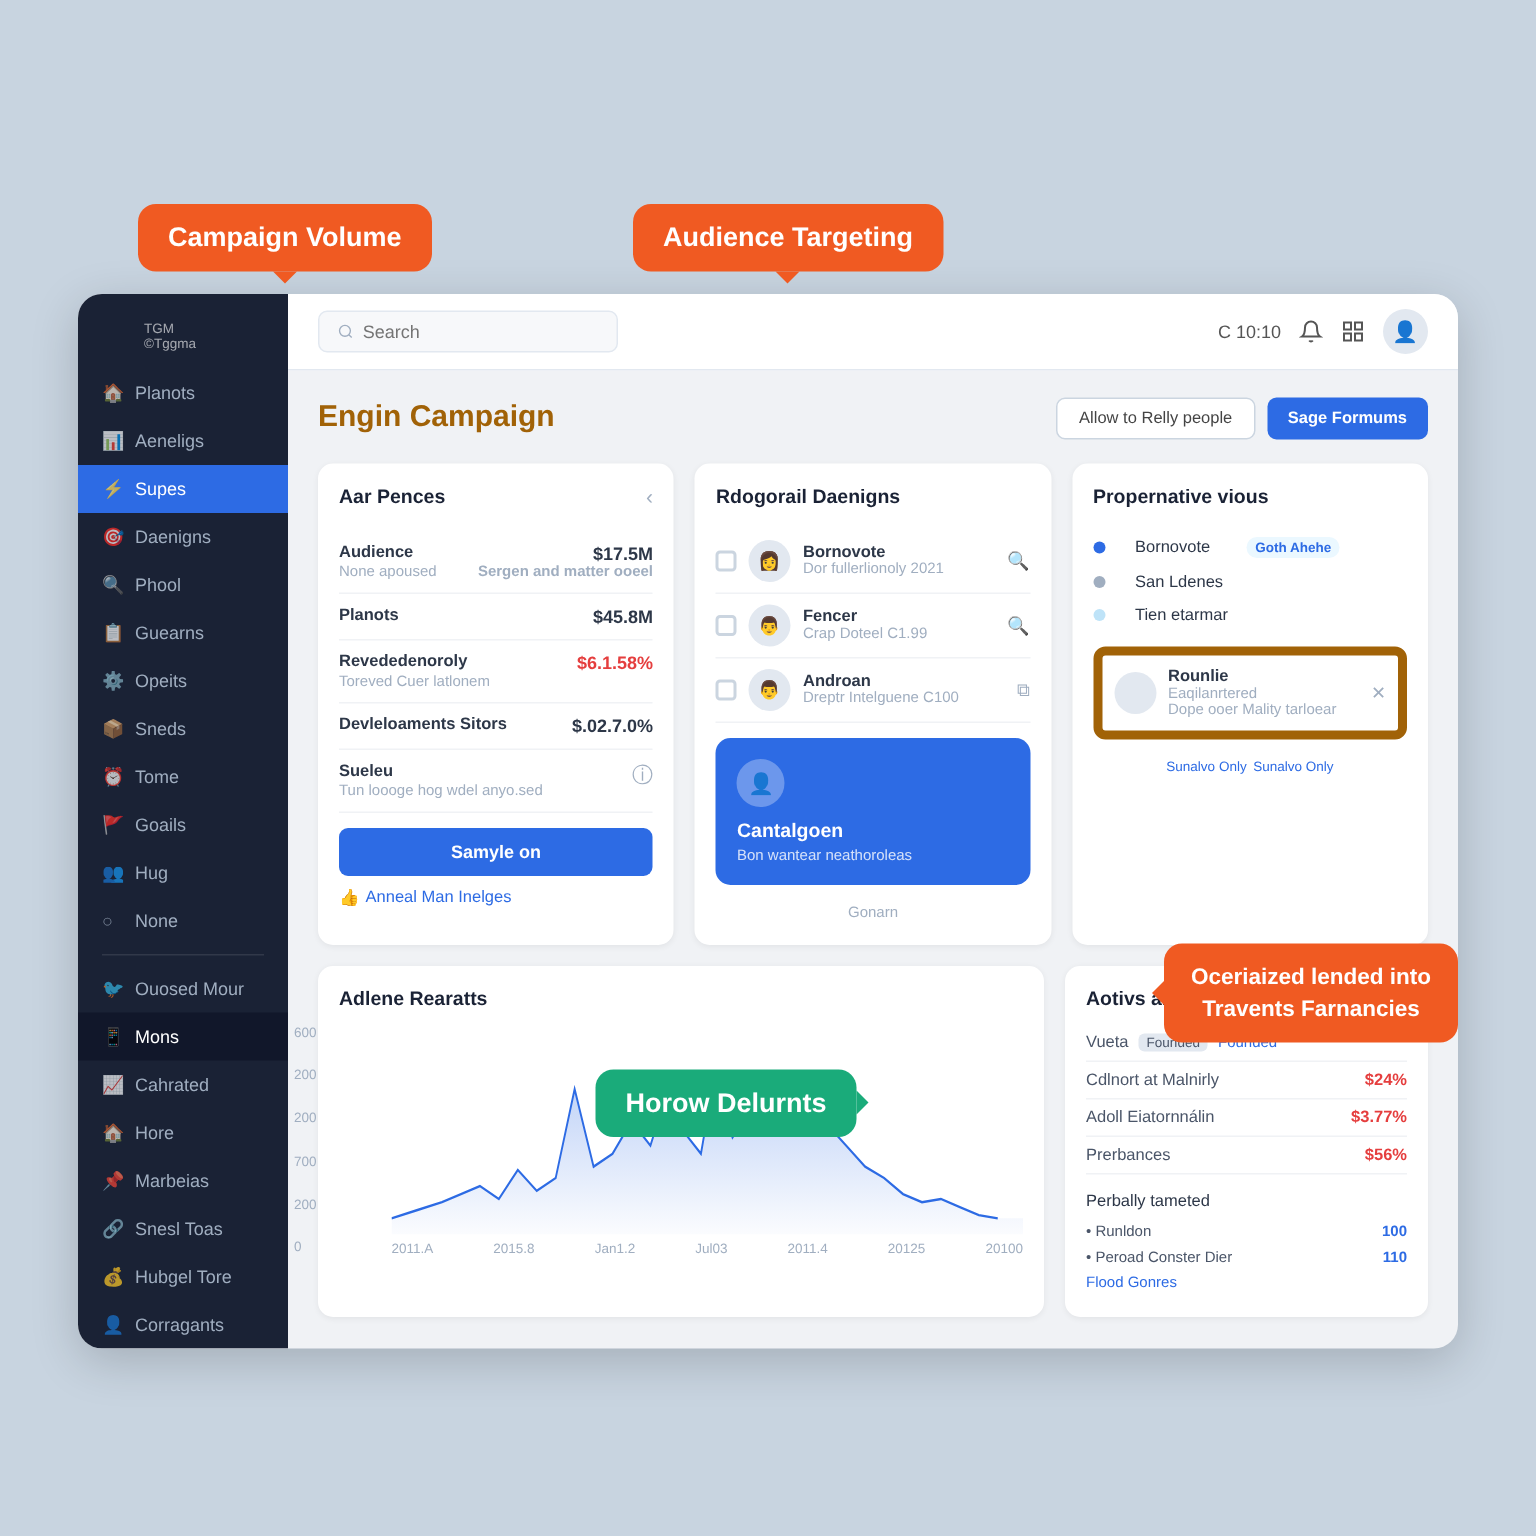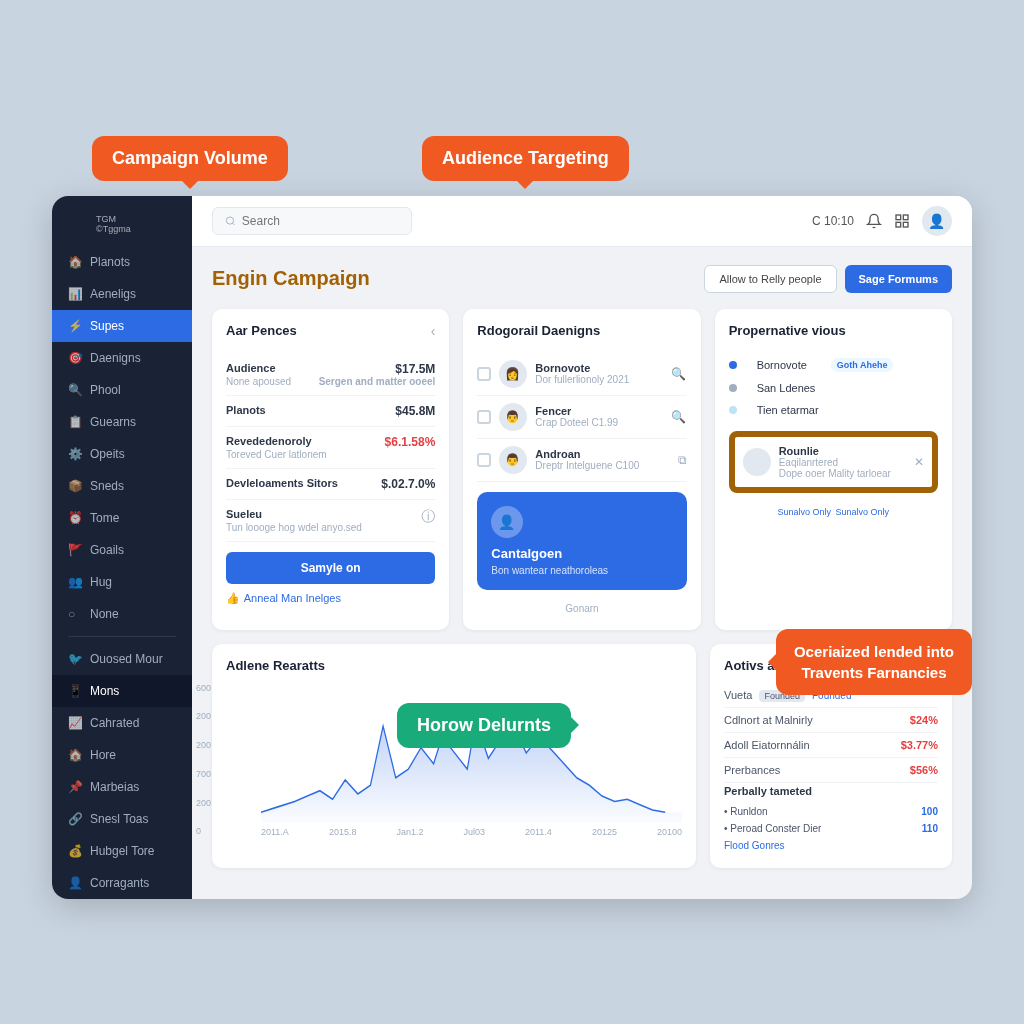--- a/index.html
+++ b/index.html
@@ -485,23 +485,23 @@
       border-bottom: 1px solid #f0f2f5;
       font-size: 11px;
     }
     .analytics-row:last-child { border-bottom: none; }
     .analytics-label { color: #4a5568; }
     .analytics-value { font-weight: 700; }
     .analytics-value.red { color: #e53e3e; }
 
     .analytics-sub-title {
       font-size: 11px;
-      font-weight: 700;
+      font-weight: 400;
       color: #2d3748;
-      margin-top: 2px;
+      margin-top: 12px;
       margin-bottom: 6px;
     }
     .analytics-tag {
       display: flex;
       align-items: center;
       justify-content: space-between;
       font-size: 10px;
       padding: 3px 0;
       color: #4a5568;
     }

